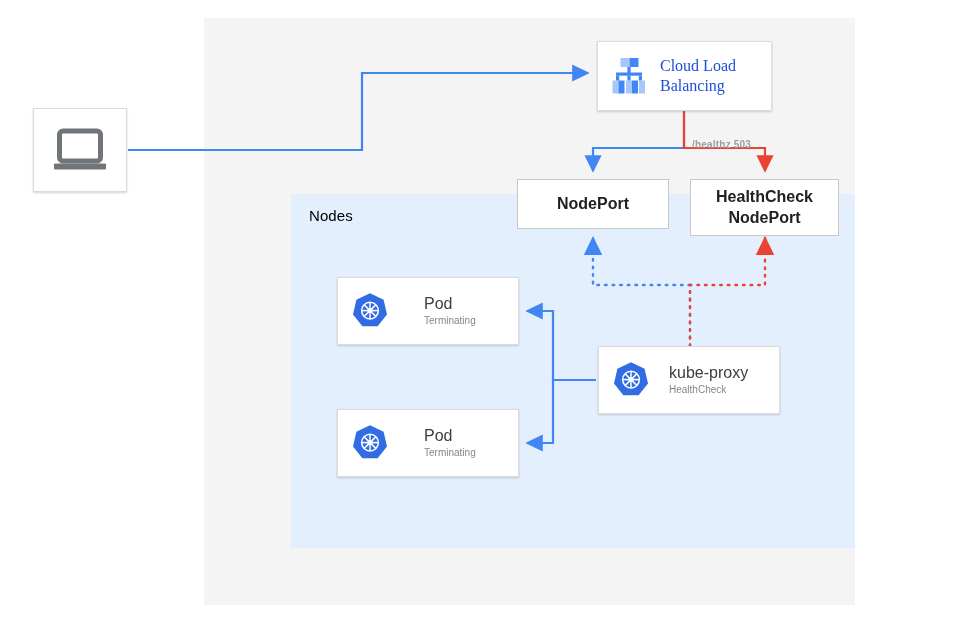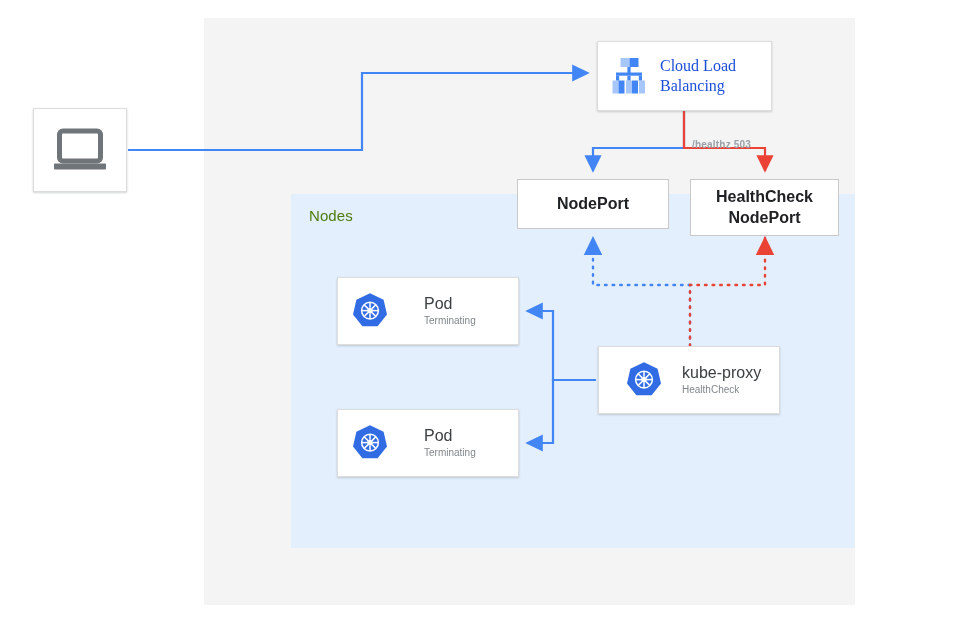--- a/index.html
+++ b/index.html
@@ -35,21 +35,21 @@
     top: 194px;
     width: 564px;
     height: 354px;
     background: #e3effc;
   }
   .nodes-label {
     position: absolute;
     left: 309px;
     top: 207px;
     font-size: 15px;
-    color: #4d7c0f;
+    color: #000000;
     letter-spacing: .1px;
     white-space: nowrap;
   }
 
   
   .card {
     position: absolute;
     background: #ffffff;
     border: 1px solid #dcdcdc;
     box-shadow: 0 1px 2px rgba(60,64,67,.22);
@@ -112,21 +112,21 @@
     left: 337px; top: 277px; width: 182px; height: 68px;
     padding-left: 12px;
   }
   #pod2-card {
     left: 337px; top: 409px; width: 182px; height: 68px;
     padding-left: 12px;
   }
   #pod1-card .card-texts, #pod2-card .card-texts { margin-left: 34px; }
   #kubeproxy-card {
     left: 598px; top: 346px; width: 182px; height: 68px;
-    padding-left: 25px;
+    padding-left: 12px;
   }
   #kubeproxy-card .card-texts { margin-left: 18px; }
 
   
   .laptop-icon { width: 56px; height: 44px; display: block; }
   .lb-icon { width: 42px; height: 38px; display: block; }
   .k8s-icon { width: 40px; height: 40px; display: block; }
 
   
   #wires {

